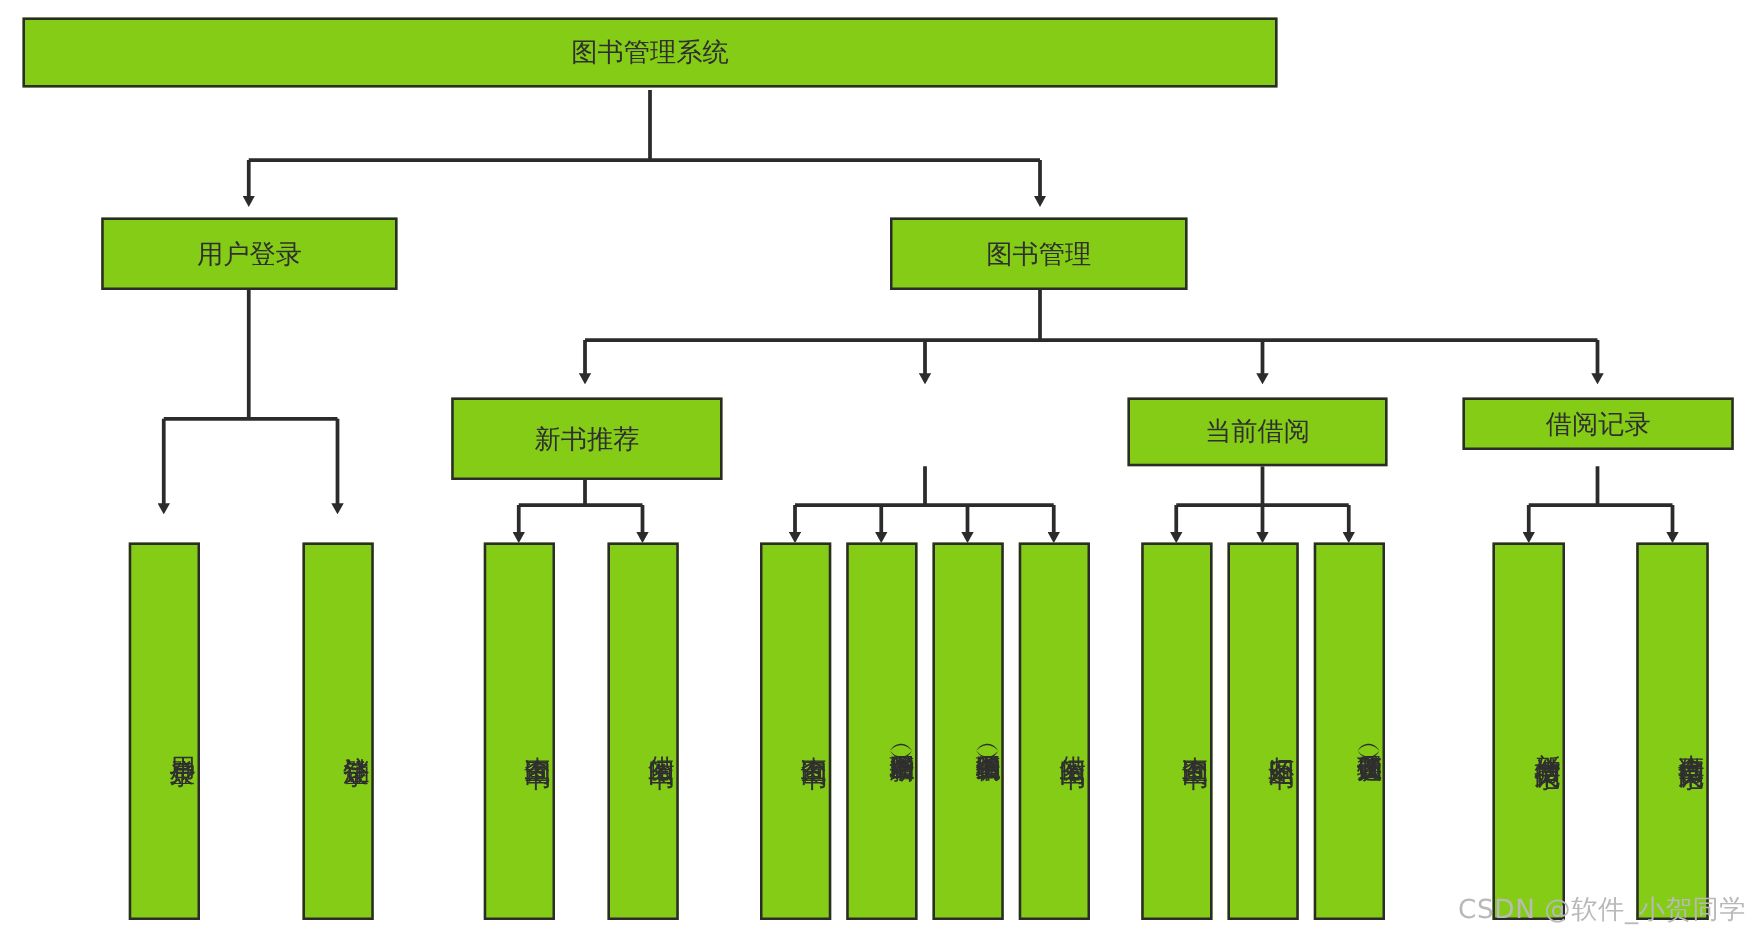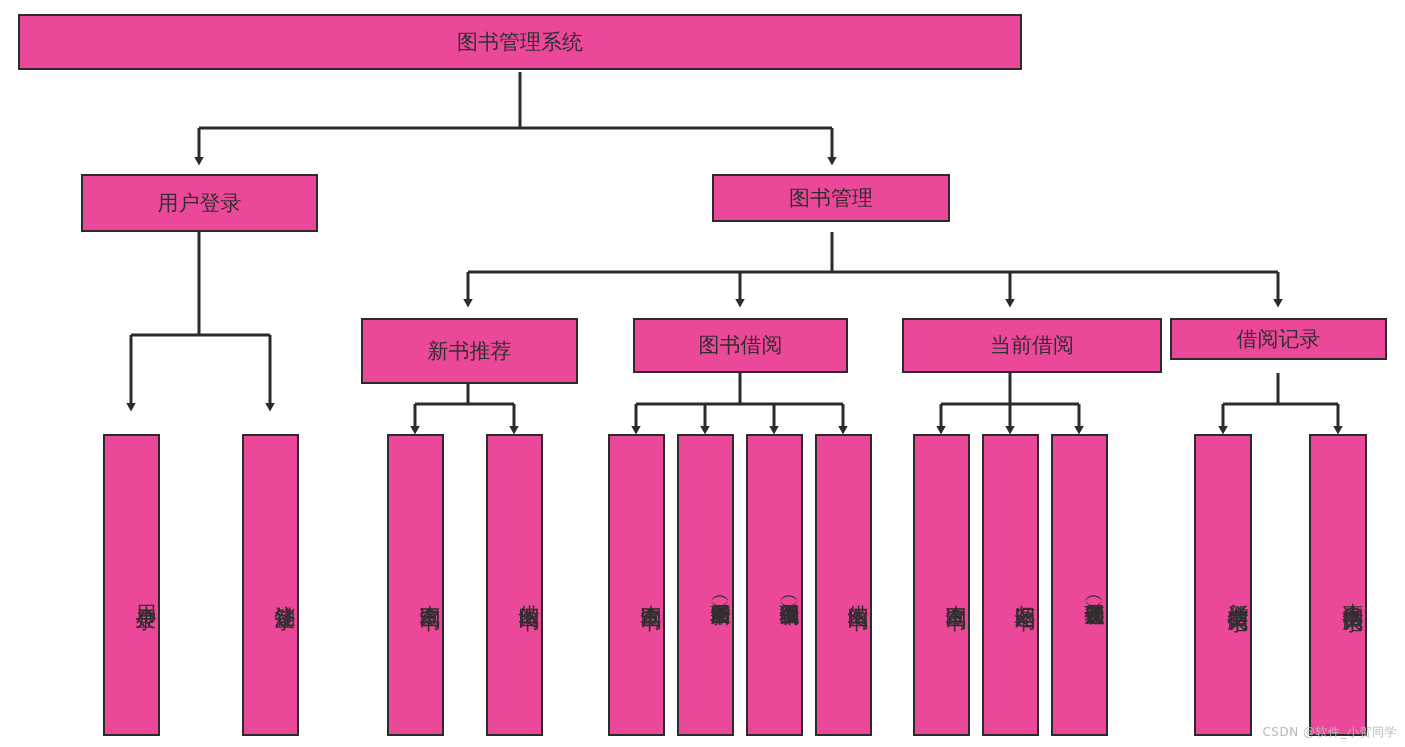--- a/index.html
+++ b/index.html
@@ -22,21 +22,21 @@
     position: absolute;
     left: 0;
     top: 0;
     width: 1405px;
     height: 747px;
     pointer-events: none;
   }
   .node {
     position: absolute;
     box-sizing: border-box;
-    background: #ec4899;
+    background: #84cc16;
     border: 2px solid #2b2b2b;
     color: #2f2f2f;
     display: flex;
     align-items: center;
     justify-content: center;
     text-align: center;
     line-height: 1.18;
     font-family: Liberation Serif, serif;
   }
   .node.horizontal {
@@ -57,21 +57,21 @@
     font-size: 20px;
   }
   .node-label {
     display: block;
     white-space: pre-line;
   }
   .watermark {
     position: absolute;
     right: 8px;
     bottom: 6px;
-    font-size: 12px;
+    font-size: 21px;
     color: #b9b9b9;
     letter-spacing: 0.5px;
     white-space: nowrap;
     font-family: "DejaVu Sans", "Liberation Sans", sans-serif;
   }
 </style>
 </head>
 <body>
 
 <div id="canvas">
@@ -126,31 +126,28 @@
     </g>
   </svg>
 
   <div class="node horizontal" style="left:18px; top:14px; width:1004px; height:56px;">
     <span class="node-label">图书管理系统</span>
   </div>
 
   <div class="node horizontal" style="left:81px; top:174px; width:237px; height:58px;">
     <span class="node-label">用户登录</span>
   </div>
-  <div class="node horizontal" style="left:712px; top:174px; width:238px; height:48px;">
+  <div class="node horizontal" style="left:712px; top:174px; width:238px; height:58px;">
     <span class="node-label">图书管理</span>
   </div>
 
   <div class="node horizontal" style="left:361px; top:318px; width:217px; height:66px;">
     <span class="node-label">新书推荐</span>
   </div>
-  <div class="node horizontal" style="left:633px; top:318px; width:215px; height:55px;">
-    <span class="node-label">图书借阅</span>
-  </div>
-  <div class="node horizontal" style="left:902px; top:318px; width:260px; height:55px;">
+  <div class="node horizontal" style="left:902px; top:318px; width:208px; height:55px;">
     <span class="node-label">当前借阅</span>
   </div>
   <div class="node horizontal" style="left:1170px; top:318px; width:217px; height:42px;">
     <span class="node-label">借阅记录</span>
   </div>
 
   <div class="node vertical" style="left:103px; top:434px; width:57px; height:302px;">
     <span class="node-label">用户登录</span>
   </div>
   <div class="node vertical" style="left:242px; top:434px; width:57px; height:302px;">

